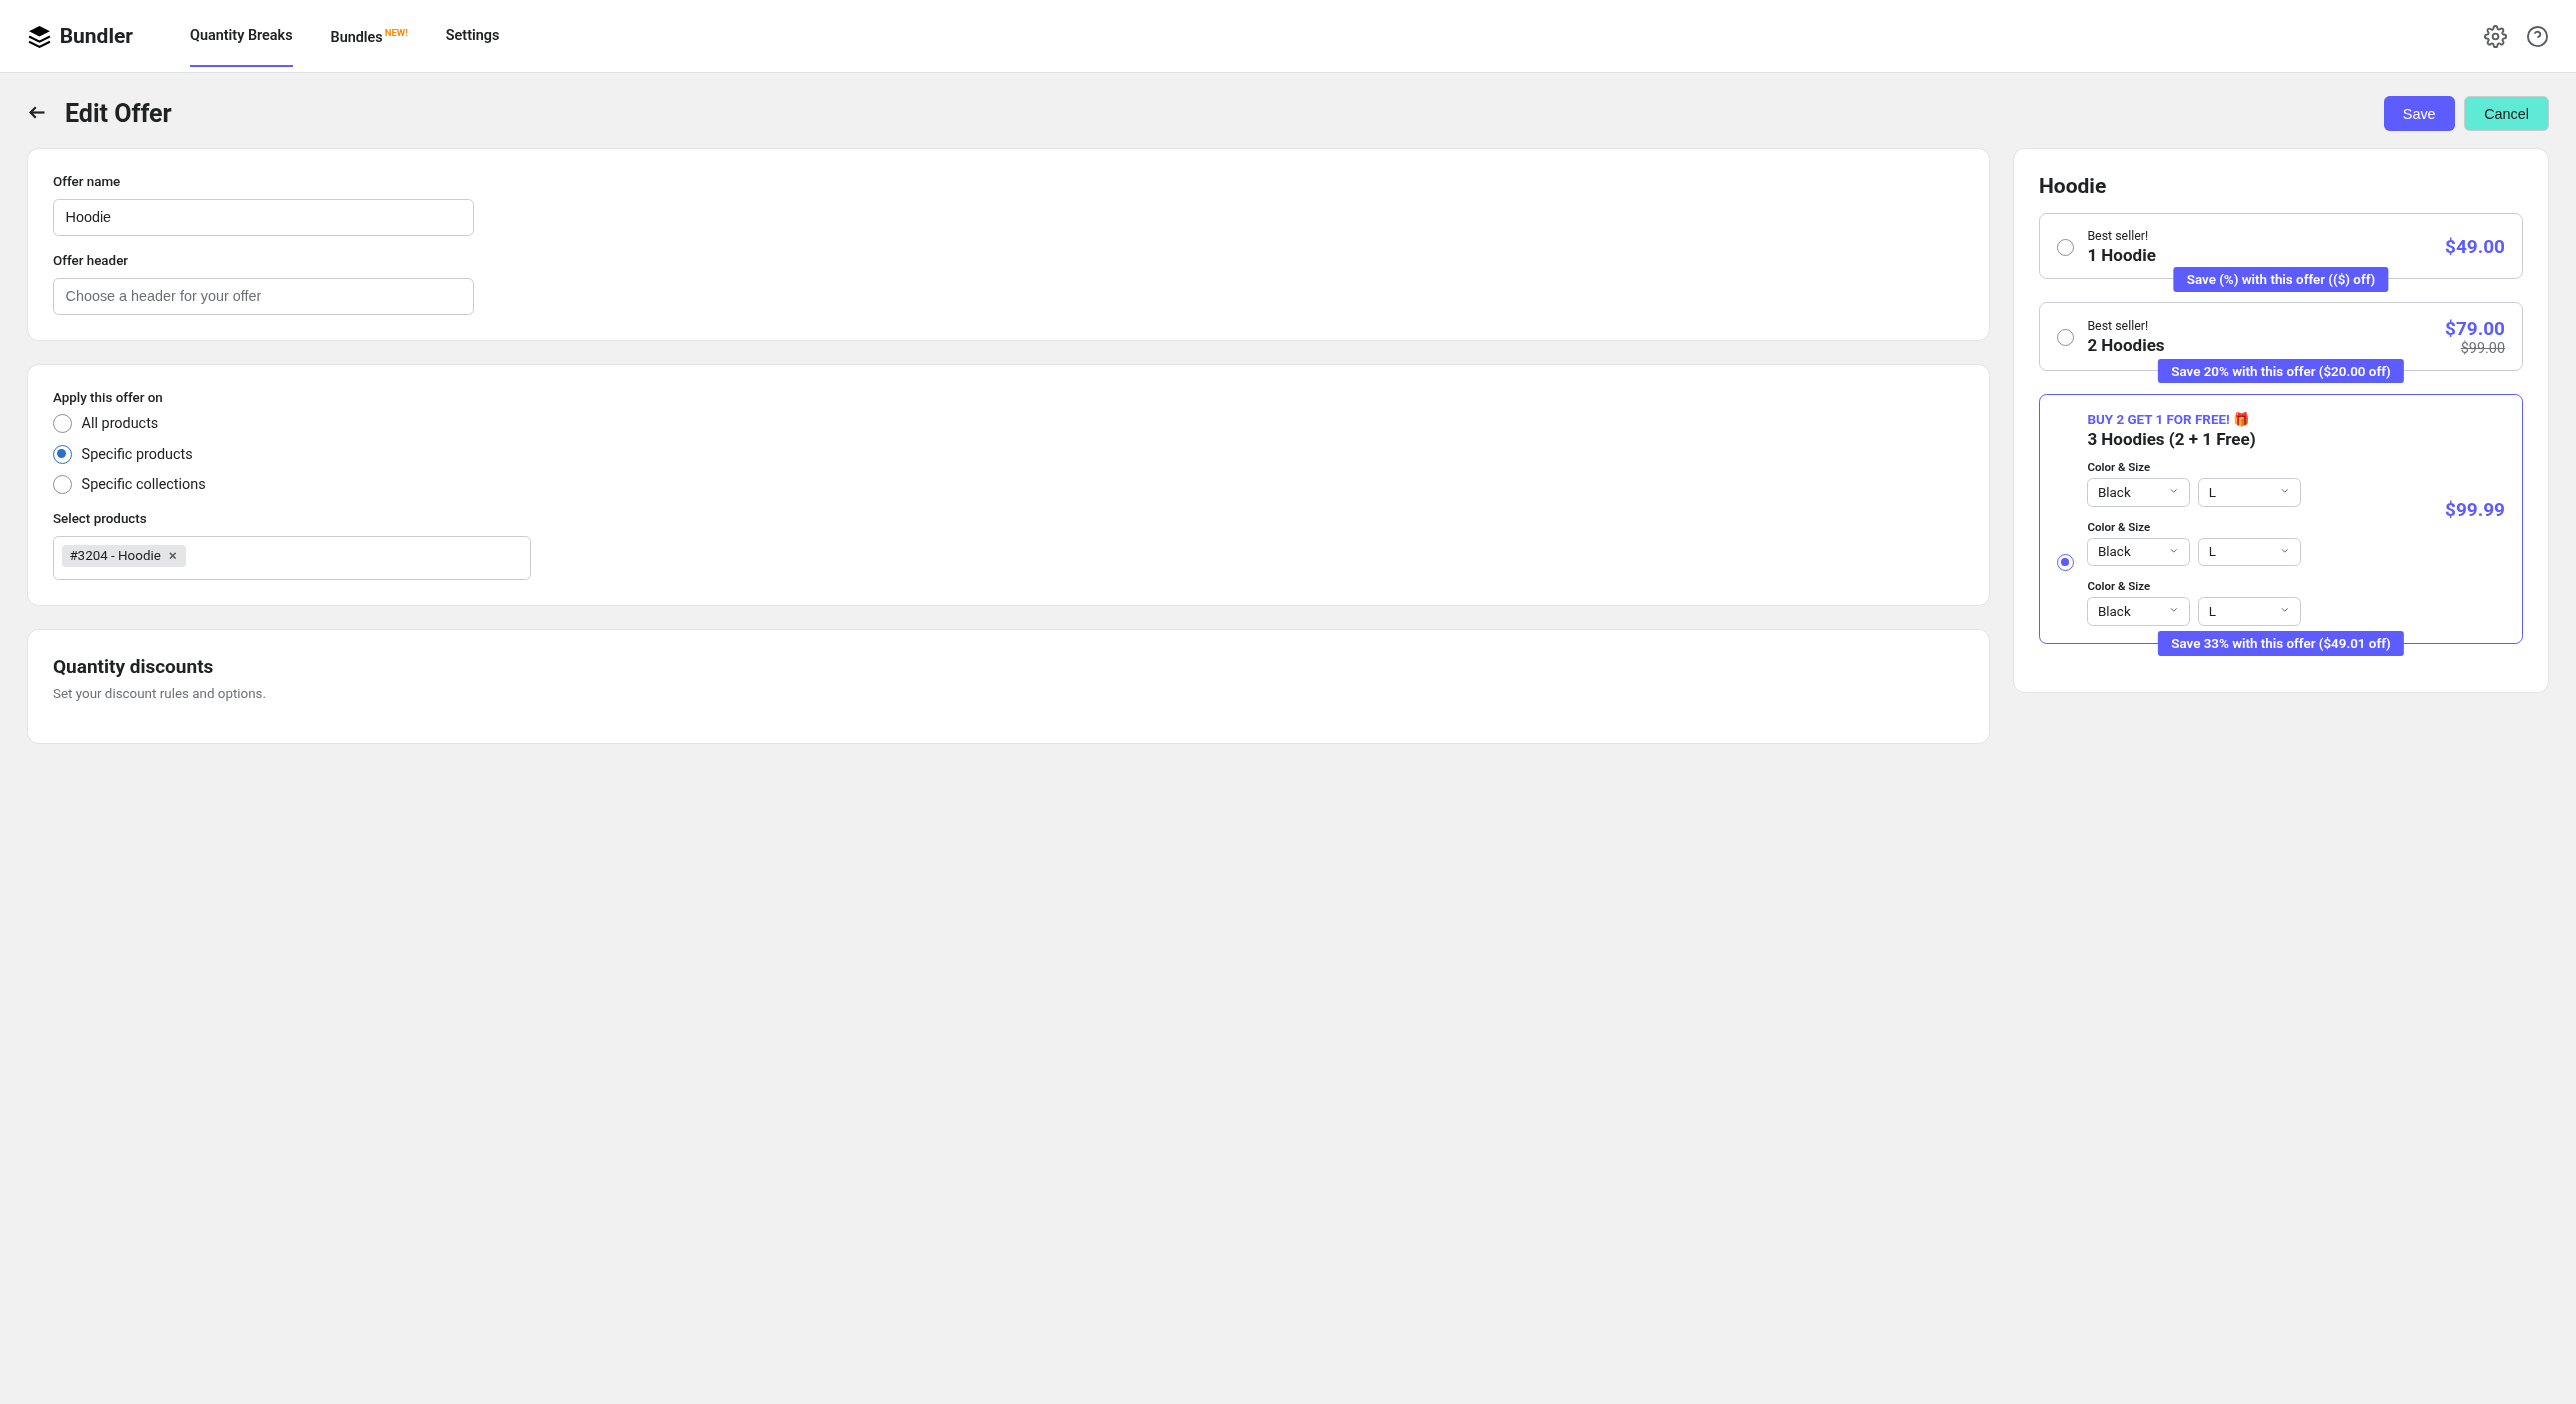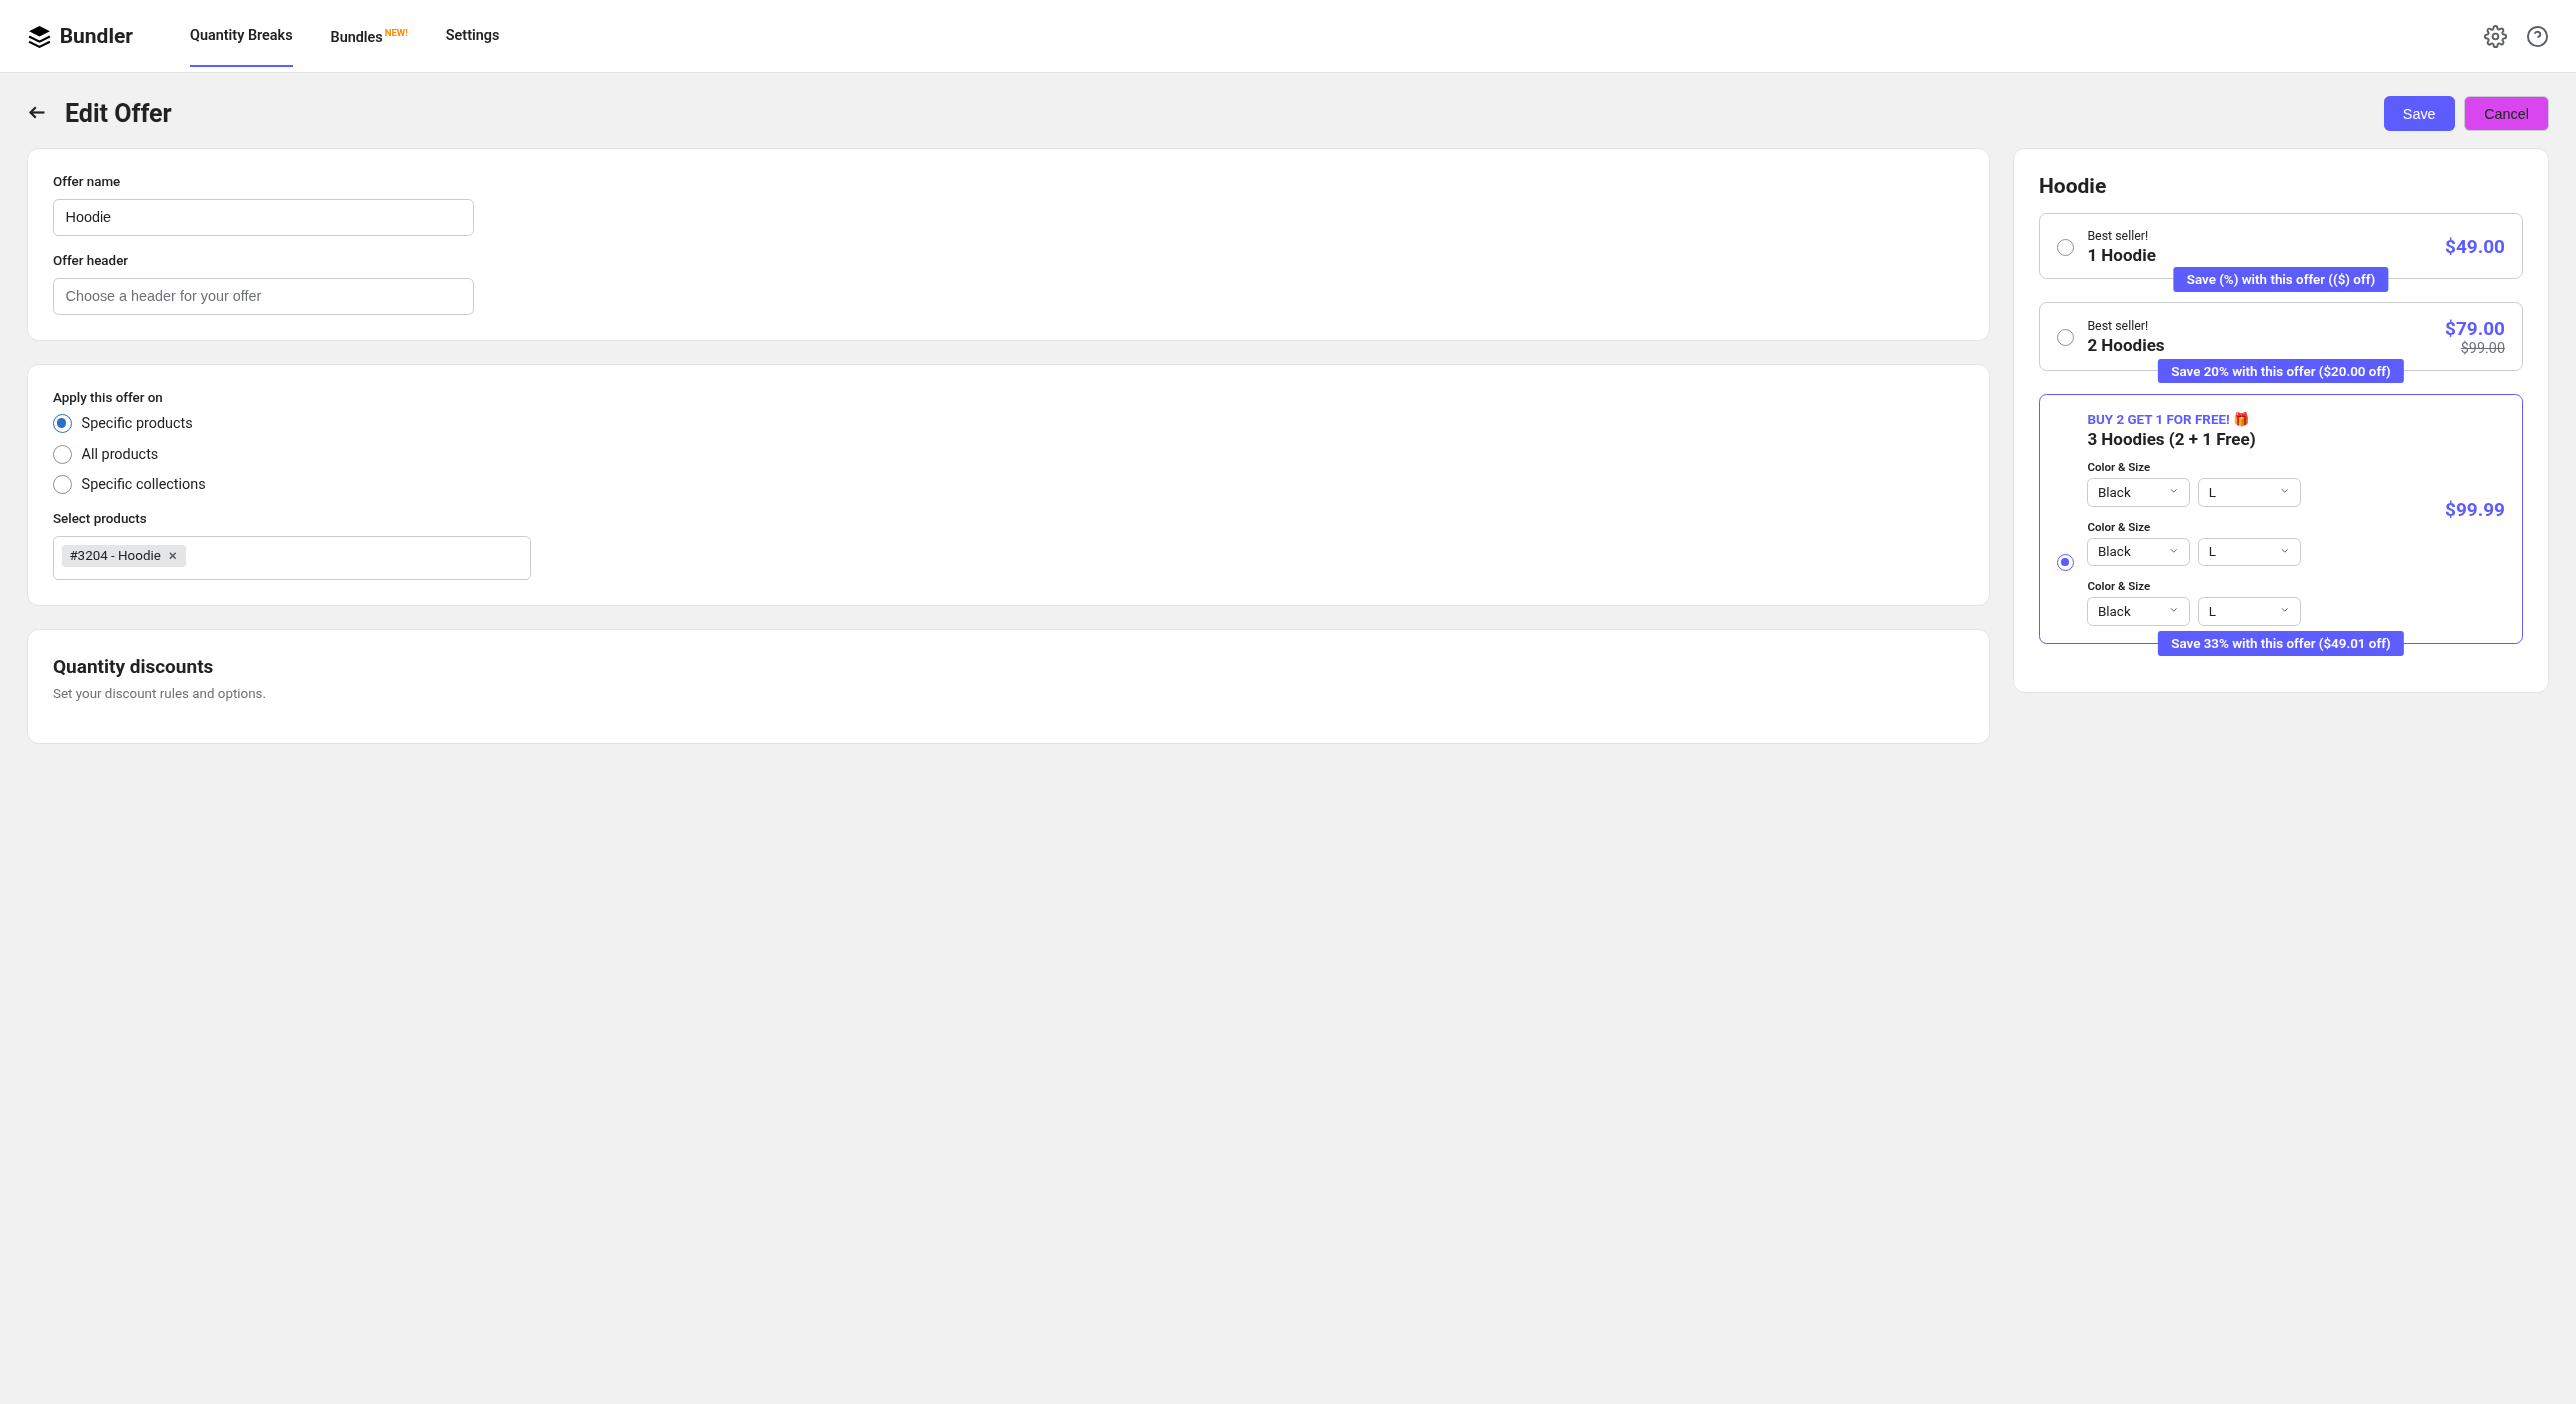--- a/index.html
+++ b/index.html
@@ -62,21 +62,21 @@
     .action-buttons { margin-left: auto; display: flex; gap: 9.6px; }
     .btn {
       border-radius: 5.7px;
       padding: 8.6px 19px;
       font-size: 14.4px;
       font-weight: 500;
       cursor: pointer;
       border: none;
     }
     .btn-primary { background: #5c5cff; color: #fff; text-align: center; }
-    .btn-secondary { background: #d946ef; border: 1px solid #c9cccf; color: #202223; }
+    .btn-secondary { background: #5eead4; border: 1px solid #c9cccf; color: #202223; }
     .content {
       display: flex;
       gap: 23px;
       padding: 0 27px 27px;
     }
     .left-col { flex: 1; display: flex; flex-direction: column; gap: 23px; }
     .right-col { width: 536px; }
     .card {
       background: #fff;
       border-radius: 11.5px;
@@ -316,26 +316,26 @@
       <div class="input-group">
         <div class="label">Offer header</div>
         <input class="text-input" placeholder="Choose a header for your offer" style="">
       </div>
     </div>
 
     <div class="card">
       <div class="label">Apply this offer on</div>
       <div class="radio-group">
         <label class="radio-option">
+          <span class="radio"></span>
+          <span>All products</span>
+        </label>
+        <label class="radio-option">
           <span class="radio checked"></span>
           <span>Specific products</span>
-        </label>
-        <label class="radio-option">
-          <span class="radio"></span>
-          <span>All products</span>
         </label>
         <label class="radio-option">
           <span class="radio"></span>
           <span>Specific collections</span>
         </label>
       </div>
       <div class="label">Select products</div>
       <div class="tag-input">
         <span class="tag">
           <span>#3204 - Hoodie</span>

